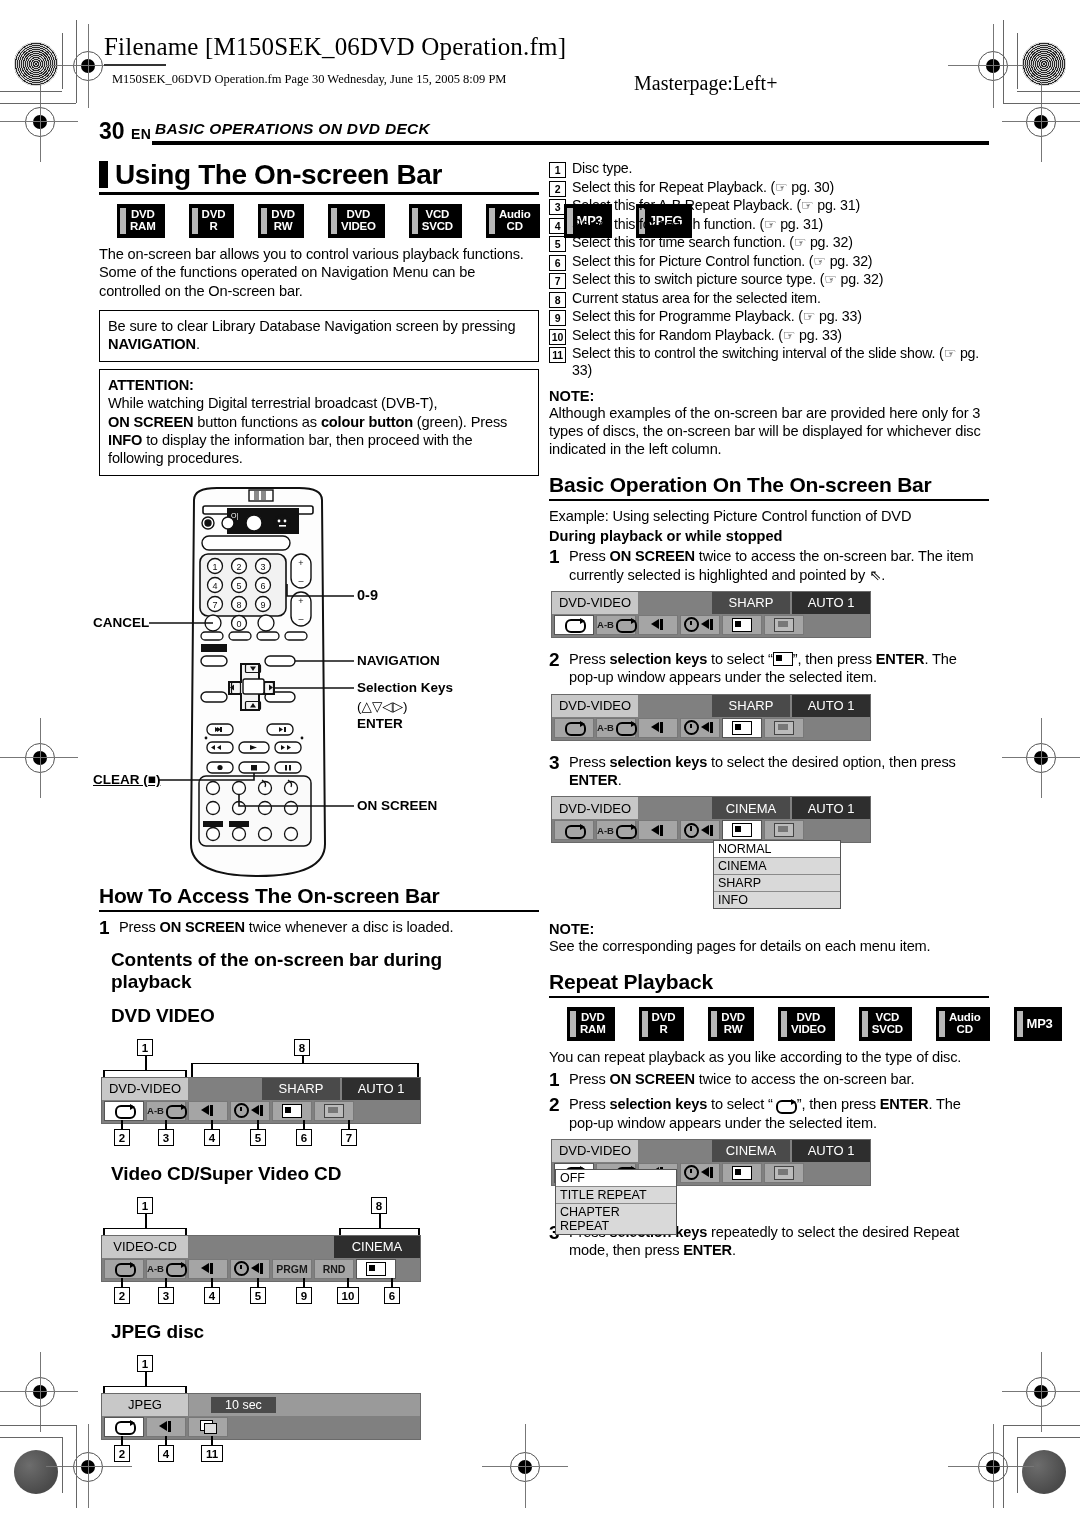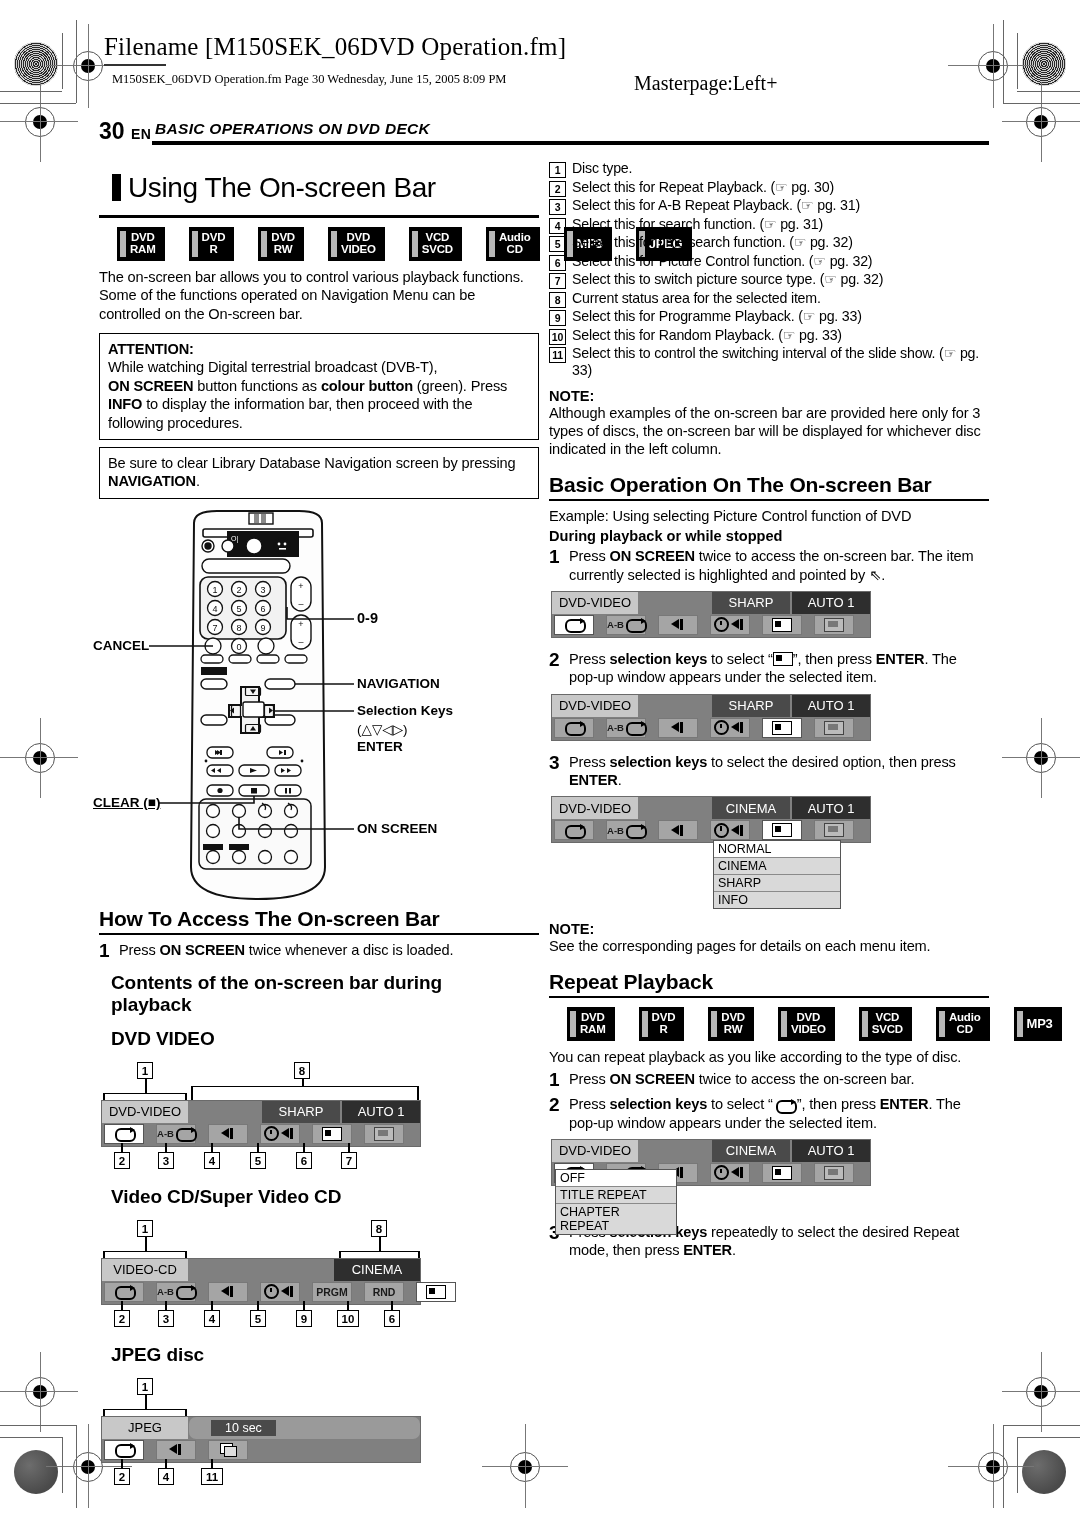--- a/index.html
+++ b/index.html
@@ -105,23 +105,23 @@
     width: 837px; height: 4px;
     background: #000;
   }
 
   
   .col-left  { position: absolute; left: 99px;  top: 160px; width: 440px; }
   .col-right { position: absolute; left: 549px; top: 160px; width: 440px; }
 
   
   h1.sec {
-    margin: 13px;
+    margin: 0;
     font-size: 28px;
-    font-weight: normal;
+    font-weight: bold;
     letter-spacing: -0.4px;
     line-height: 1.05;
     padding-left: 16px;
     position: relative;
   }
   h1.sec::before {
     content: "";
     position: absolute;
     left: 0; top: 1px;
     width: 9px; height: 27px;
@@ -264,42 +264,42 @@
   }
   .osb-disc {
     background: #c8c8c8;
     color: #000;
     font-size: 13px;
     font-family: "Liberation Sans", sans-serif;
     display: flex; align-items: center; justify-content: center;
     width: 86px;
     border-right: 1px solid #808080;
   }
-  .osb-gap { flex: 1 1 auto; background: #808080; border-radius: 7px; }
+  .osb-gap { flex: 1 1 auto; background: #808080; }
   .osb-stat {
     background: #4a4a4a;
     color: #fff;
     font-size: 13px;
     display: flex; align-items: center; justify-content: center;
     width: 78px;
     margin-left: 1px;
   }
   .osb-stat2 {
     background: #2e2e2e;
     color: #fff;
     font-size: 13px;
     display: flex; align-items: center; justify-content: center;
     width: 78px;
     margin-left: 2px;
   }
   .osb-bot {
     display: flex;
     height: 20px;
     padding: 1px 12px 2px 2px;
-    gap: 12px;
+    gap: 2px;
     align-items: stretch;
   }
   .cell {
     background: #a5a5a5;
     border: 1px solid #787878;
     min-width: 40px;
     display: flex; align-items: center; justify-content: center;
     font-size: 10.5px; font-weight: bold;
     color: #1a1a1a;
     box-sizing: border-box;
@@ -505,29 +505,29 @@
         </div>
         <div class="badge one">
           <span class="tab"></span>
           <span class="txt">JPEG</span>
         </div>
       </div>
 
     <p class="body">The on-screen bar allows you to control various playback functions. Some of the functions operated on Navigation Menu can be controlled on the On-screen bar.</p>
 
     <div class="boxed">
+      <span>Be sure to clear Library Database Navigation screen by pressing </span><span class="b">NAVIGATION</span><span>.</span>
+    </div>
+
+    <div class="boxed">
       <div class="b">ATTENTION:</div>
       <div>While watching Digital terrestrial broadcast (DVB-T),</div>
       <div><span class="b">ON SCREEN</span><span> button functions as </span><span class="b">colour button</span><span> (green). Press</span></div>
       <div><span class="b">INFO</span><span> to display the information bar, then proceed with the</span></div>
       <div>following procedures.</div>
-    </div>
-
-    <div class="boxed">
-      <span>Be sure to clear Library Database Navigation screen by pressing </span><span class="b">NAVIGATION</span><span>.</span>
     </div>
 
     <div class="remote-wrap">
       <svg width="440" height="400" viewBox="0 0 440 400">
         <g fill="none" stroke="#111" stroke-width="1.6">
 
           <path d="M95,16 Q95,4 118,4 L200,4 Q223,4 223,16 L226,360 Q226,392 159,392 Q92,392 92,360 Z" fill="#fdfdfd" stroke="#111" stroke-width="2"></path>
           <rect x="104" y="22" width="110" height="8" rx="2" fill="#fff"></rect>
         </g>
 

